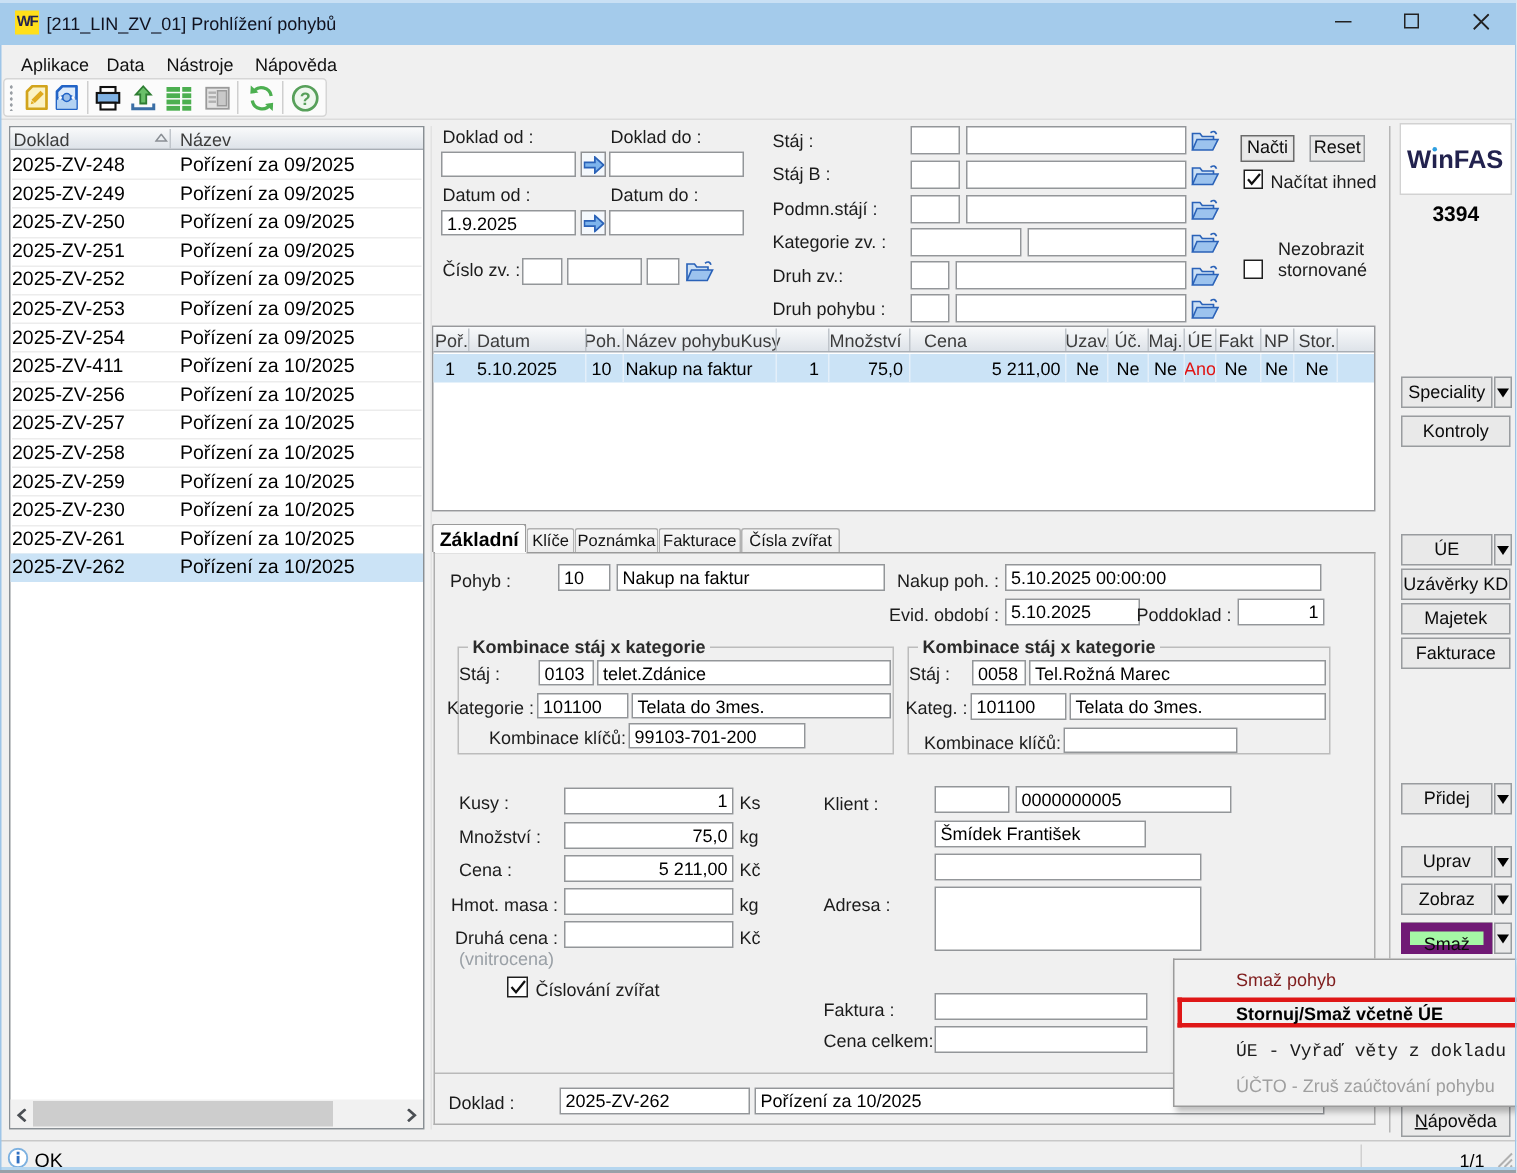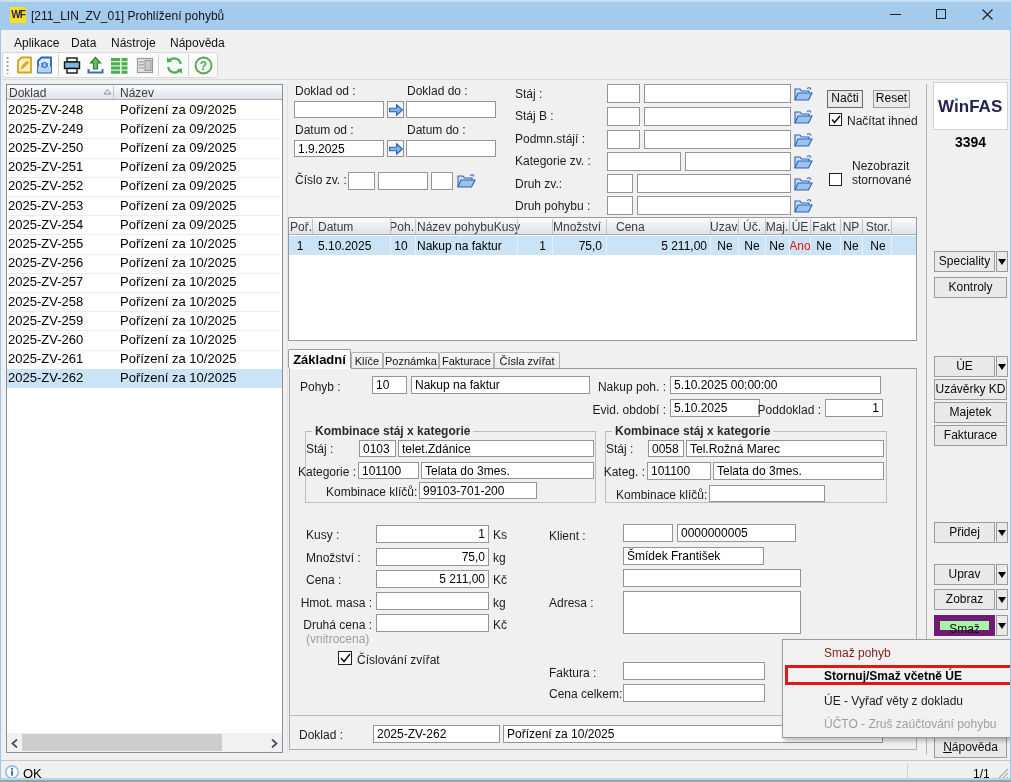--- a/index.html
+++ b/index.html
@@ -124,36 +124,36 @@
     <div class="hline" style="left:8px;top:176.8px;width:273px;background:#ececec;"></div>
     <div class="cell" style="left:8px;top:180.3px;font-size:13px;">2025-ZV-252</div>
     <div class="cell" style="left:120px;top:180.3px;font-size:13px;">Pořízení za 09/2025</div>
     <div class="hline" style="left:8px;top:196.0px;width:273px;background:#ececec;"></div>
     <div class="cell" style="left:8px;top:199.5px;font-size:13px;">2025-ZV-253</div>
     <div class="cell" style="left:120px;top:199.5px;font-size:13px;">Pořízení za 09/2025</div>
     <div class="hline" style="left:8px;top:215.2px;width:273px;background:#ececec;"></div>
     <div class="cell" style="left:8px;top:218.7px;font-size:13px;">2025-ZV-254</div>
     <div class="cell" style="left:120px;top:218.7px;font-size:13px;">Pořízení za 09/2025</div>
     <div class="hline" style="left:8px;top:234.4px;width:273px;background:#ececec;"></div>
-    <div class="cell" style="left:8px;top:237.9px;font-size:13px;">2025-ZV-255</div>
+    <div class="cell" style="left:8px;top:237.9px;font-size:13px;">2025-ZV-411</div>
     <div class="cell" style="left:120px;top:237.9px;font-size:13px;">Pořízení za 10/2025</div>
     <div class="hline" style="left:8px;top:253.6px;width:273px;background:#ececec;"></div>
     <div class="cell" style="left:8px;top:257.1px;font-size:13px;">2025-ZV-256</div>
     <div class="cell" style="left:120px;top:257.1px;font-size:13px;">Pořízení za 10/2025</div>
     <div class="hline" style="left:8px;top:272.8px;width:273px;background:#ececec;"></div>
     <div class="cell" style="left:8px;top:276.3px;font-size:13px;">2025-ZV-257</div>
     <div class="cell" style="left:120px;top:276.3px;font-size:13px;">Pořízení za 10/2025</div>
     <div class="hline" style="left:8px;top:292.0px;width:273px;background:#ececec;"></div>
     <div class="cell" style="left:8px;top:295.5px;font-size:13px;">2025-ZV-258</div>
     <div class="cell" style="left:120px;top:295.5px;font-size:13px;">Pořízení za 10/2025</div>
     <div class="hline" style="left:8px;top:311.2px;width:273px;background:#ececec;"></div>
     <div class="cell" style="left:8px;top:314.7px;font-size:13px;">2025-ZV-259</div>
     <div class="cell" style="left:120px;top:314.7px;font-size:13px;">Pořízení za 10/2025</div>
     <div class="hline" style="left:8px;top:330.4px;width:273px;background:#ececec;"></div>
-    <div class="cell" style="left:8px;top:333.9px;font-size:13px;">2025-ZV-260</div>
+    <div class="cell" style="left:8px;top:333.9px;font-size:13px;">2025-ZV-230</div>
     <div class="cell" style="left:120px;top:333.9px;font-size:13px;">Pořízení za 10/2025</div>
     <div class="hline" style="left:8px;top:349.6px;width:273px;background:#ececec;"></div>
     <div class="cell" style="left:8px;top:353.1px;font-size:13px;">2025-ZV-261</div>
     <div class="cell" style="left:120px;top:353.1px;font-size:13px;">Pořízení za 10/2025</div>
     <div class="hline" style="left:8px;top:368.8px;width:273px;background:#ececec;"></div>
   </div>
 
 <div class="abs" style="left:7px;top:369px;width:275px;height:19px;background:#cbe3f6;"></div>
 <div class="cell" style="left:8px;top:372px;font-size:13px;">2025-ZV-262</div>
 <div class="cell" style="left:120px;top:372px;font-size:13px;">Pořízení za 10/2025</div>
@@ -402,21 +402,21 @@
 <div class="lb" style="left:493px;top:619px;">Kč</div>
 <div class="lb" style="left:306px;top:633px;color:#9aa0a6;">(vnitrocena)</div>
 <div class="abs" style="left:338px;top:651px;width:14px;height:14px;background:#fff;border:1.5px solid #1f1f1f;"></div>
 <svg class="abs" style="left:340px;top:653px" width="11" height="10" viewBox="0 0 11 10">
     <path d="M1 5 L4 8.5 L10 1" fill="none" stroke="#111" stroke-width="1.5"></path>
   </svg>
 <div class="lb" style="left:357px;top:654px;">Číslování zvířat</div>
 
 <div class="lb" style="left:549px;top:530px;">Klient :</div>
 <div class="ip" style="left:623px;top:524px;width:50px;height:18px;"></div>
-<div class="ip" style="left:677px;top:524px;width:119px;height:18px;">0000000005</div>
+<div class="ip" style="left:677px;top:524px;width:144px;height:18px;">0000000005</div>
 <div class="ip" style="left:623px;top:547px;width:141px;height:18px;">Šmídek František</div>
 <div class="ip" style="left:623px;top:569px;width:178px;height:18px;"></div>
 <div class="lb" style="left:549px;top:597px;">Adresa :</div>
 <div class="ip" style="left:623px;top:591px;width:178px;height:43px;"></div>
 <div class="lb" style="left:549px;top:667px;">Faktura :</div>
 <div class="ip" style="left:623px;top:662px;width:142px;height:18px;"></div>
 <div class="lb" style="left:549px;top:688px;">Cena celkem:</div>
 <div class="ip" style="left:623px;top:684px;width:142px;height:18px;"></div>
 
 <div class="hline" style="left:290px;top:715px;width:627px;background:#b9b9b9;"></div>
@@ -453,19 +453,19 @@
     <div class="btn" style="left:996px;top:615px;width:12px;height:21px;">
       <div style="margin:7px auto 0;width:0;height:0;border-left:4.5px solid transparent;border-right:4.5px solid transparent;border-top:6.5px solid #000;"></div>
     </div>
     <div class="btn" style="left:934px;top:737px;width:73px;height:21px;line-height:19px;"><u>N</u>ápověda</div>
   </div>
 
 <div class="abs" style="left:782px;top:639px;width:229px;height:99px;background:#f1f1f1;border:1px solid #9b9b9b;border-right:none;box-shadow:2px 3px 4px rgba(0,0,0,0.25);"></div>
 <div class="abs" style="left:824px;top:646px;font-size:12px;color:#7f1d1d;">Smaž pohyb</div>
 <div class="abs" style="left:785px;top:665px;width:226px;height:20px;border:3px solid #df1717;border-right:none;"></div>
 <div class="abs" style="left:824px;top:669px;font-size:12px;font-weight:bold;color:#000;">Stornuj/Smaž včetně ÚE</div>
-<div class="abs" style="left:824px;top:694px;font-size:12px;color:#1b1b1b;">ÚE - Vyřaď věty z dokladu</div>
+<div class="abs" style="left:824px;top:694px;font-size:12px;color:#1b1b1b;font-family:Liberation Mono, monospace;">ÚE - Vyřaď věty z dokladu</div>
 <div class="abs" style="left:824px;top:717px;font-size:12px;color:#9f9f9f;">ÚČTO - Zruš zaúčtování pohybu</div>
 
 <div class="abs" style="left:0;top:778px;width:1011px;height:2px;background:#b5d6ef;"></div>
 <div class="abs" style="left:0;top:780px;width:1011px;height:2px;background:#98a0a8;"></div>
 <div class="abs" style="left:0;top:30px;width:1px;height:750px;background:#9ec5e8;"></div>
 <div class="abs" style="left:1010px;top:30px;width:1px;height:750px;background:#9ec5e8;"></div>
 
 </body></html>

